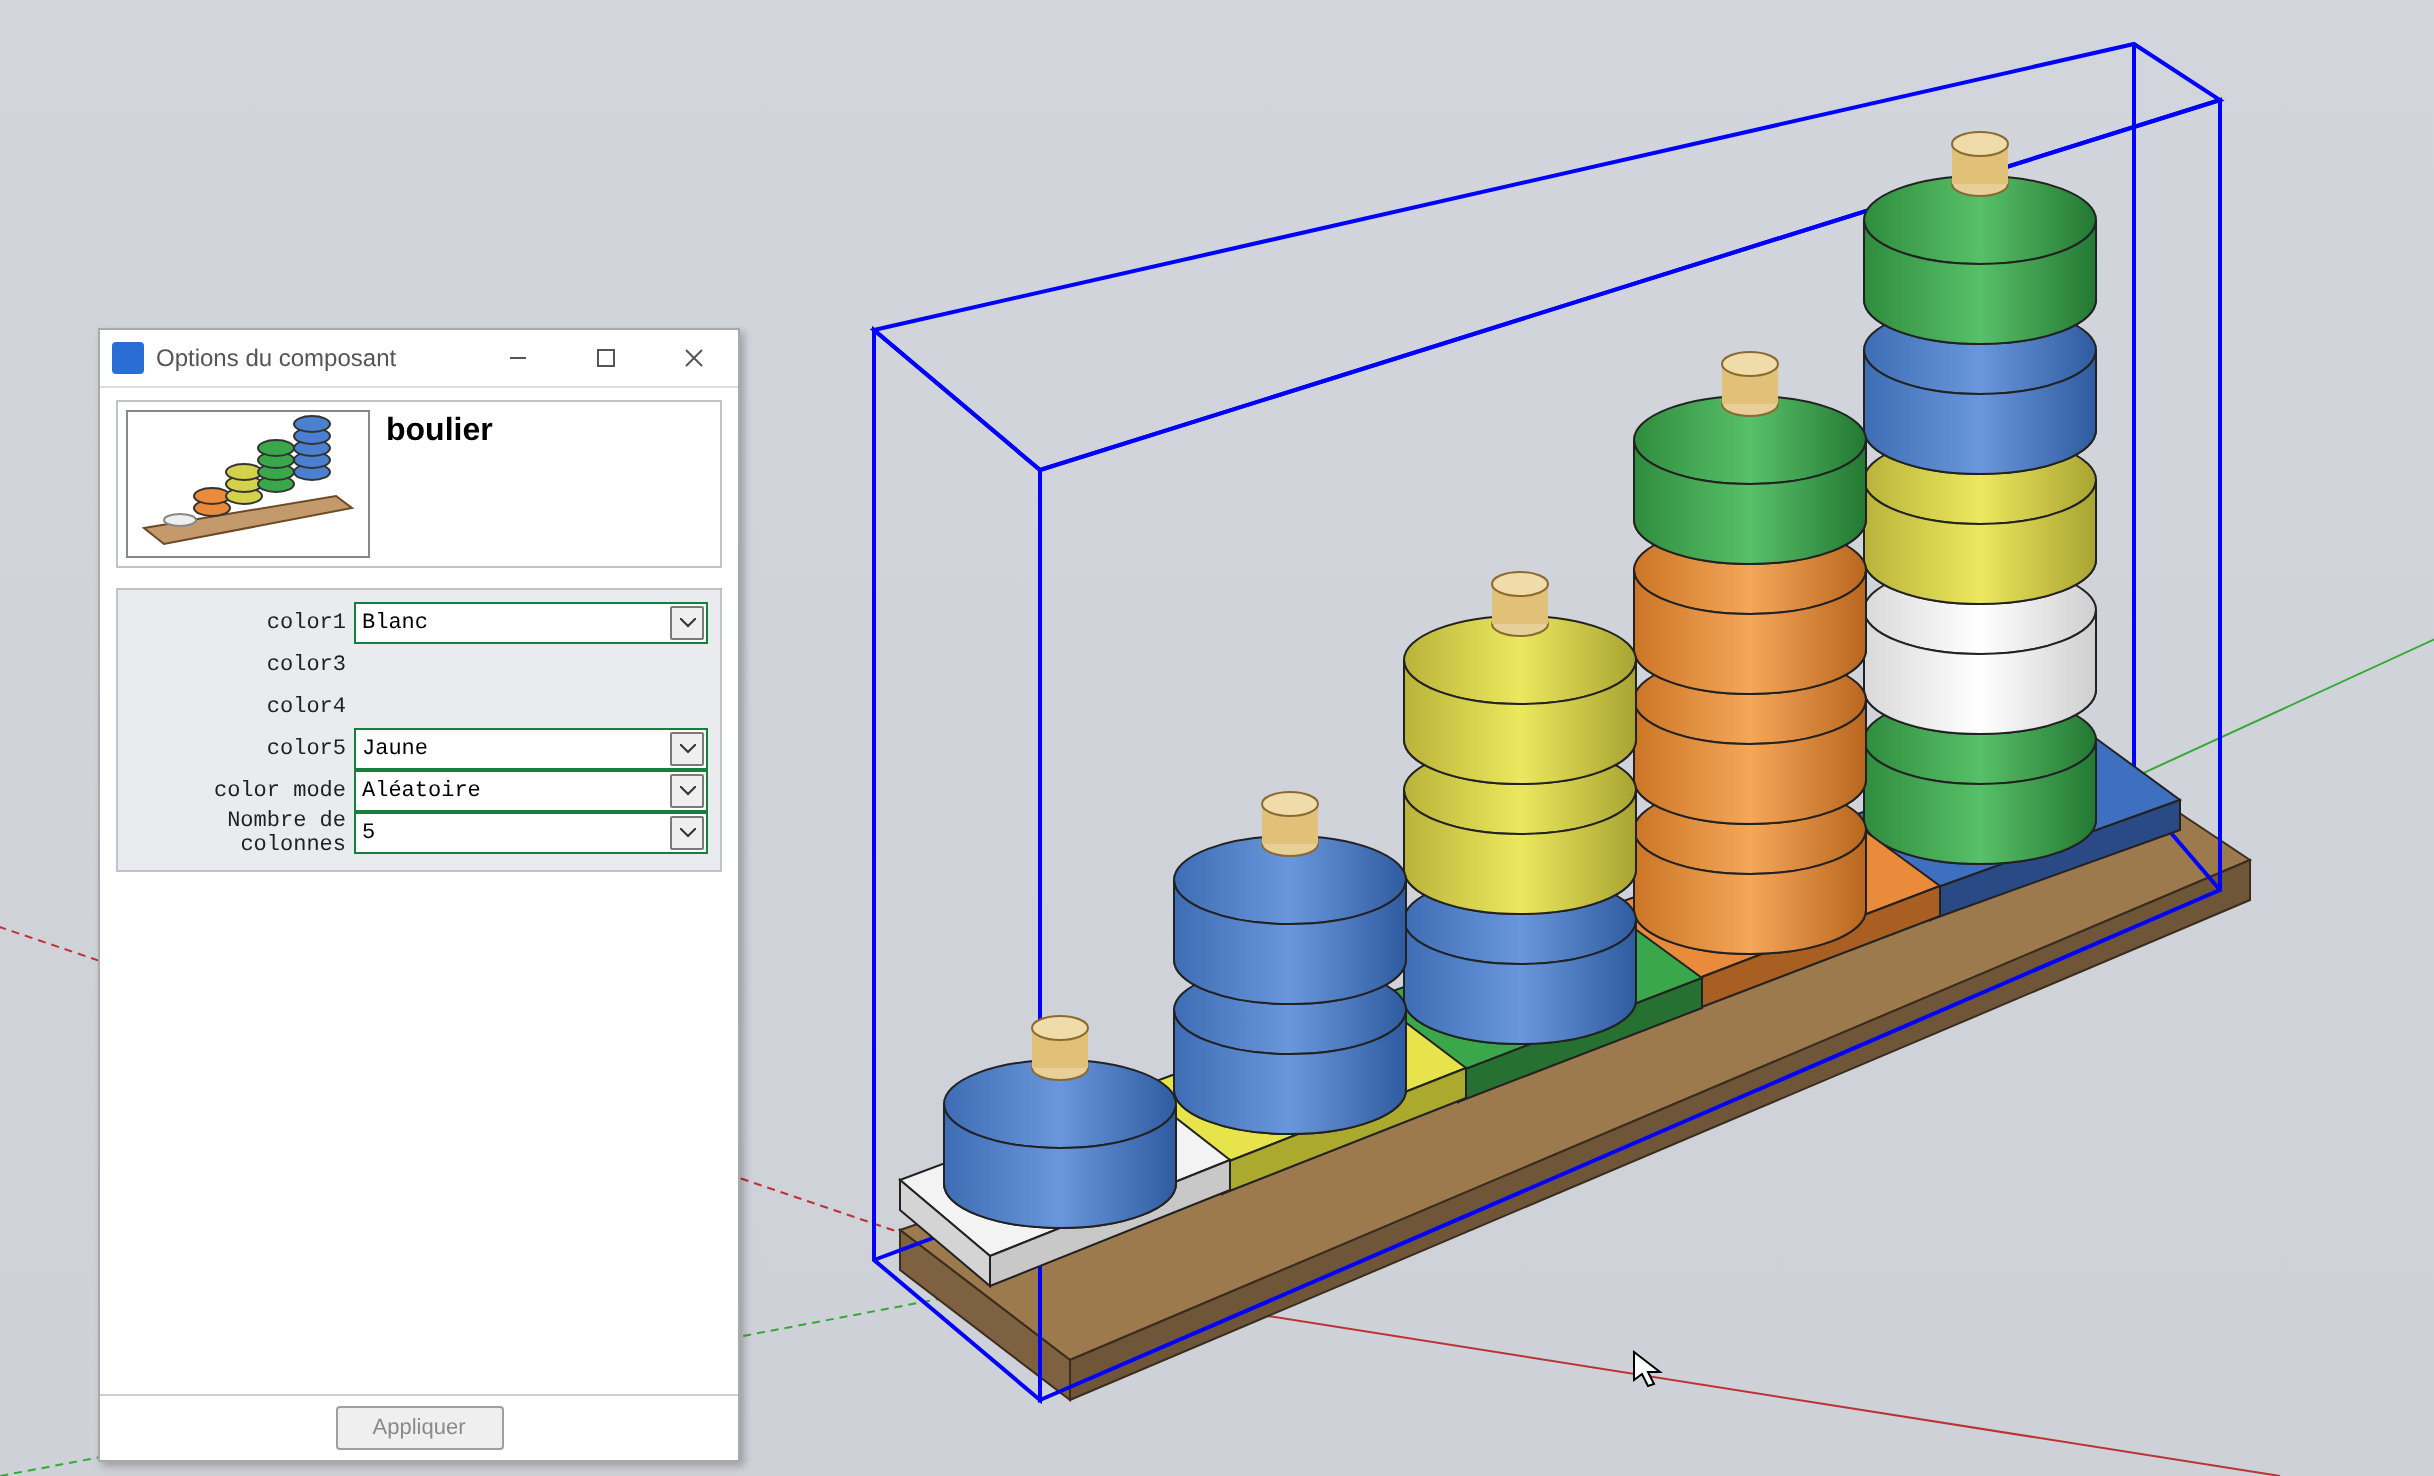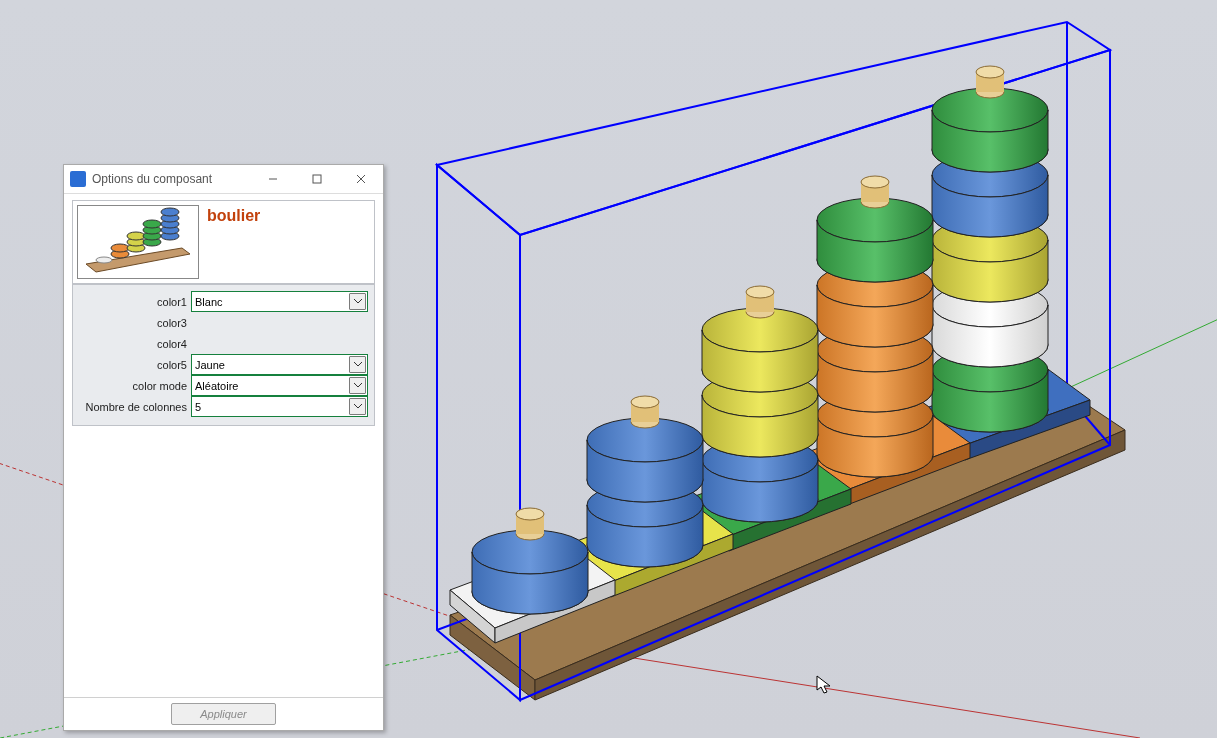--- a/index.html
+++ b/index.html
@@ -1,43 +1,43 @@
 <!DOCTYPE html>
 <html><head>
 <meta charset="utf-8">
 <style>
   html,body{margin:0;padding:0;width:1217px;height:738px;overflow:hidden;font-family:"Segoe UI",Tahoma,sans-serif;font-size:11px;background:#d2d4db;}
   .viewport{position:absolute;inset:0;background:linear-gradient(#d2d5dc,#cfd1d8);}
   .viewport svg{width:100%;height:100%;display:block;}
 
   
-  .dialog{position:absolute;left:63px;top:164px;width:319px;height:565px;background:#fff;border:1px solid #aaa;box-shadow:2px 2px 4px rgba(0,0,0,.25);}
+  .dialog{position:absolute;left:49px;top:164px;width:319px;height:565px;background:#fff;border:1px solid #aaa;box-shadow:2px 2px 4px rgba(0,0,0,.25);}
   .titlebar{height:28px;background:#fff;display:flex;align-items:center;border-bottom:1px solid #ddd;color:#555;}
   .titlebar .app-icon{width:16px;height:16px;margin:0 6px;border-radius:2px;background:#2a6dd4;display:inline-block;}
   .titlebar .title{flex:1;font-size:12px;}
   .winbtn{width:44px;height:28px;display:flex;align-items:center;justify-content:center;color:#555;}
   .winbtn svg{width:10px;height:10px;stroke:#555;stroke-width:1;}
 
   .content{padding:6px 8px 0 8px;}
   .header-box{border:1px solid #bfc2c8;background:#fff;display:flex;align-items:flex-start;gap:8px;padding:4px;}
   .thumb{width:120px;height:72px;border:1px solid #888;background:#fff;}
   .thumb svg{width:100%;height:100%;}
-  .comp-name{font-size:16px;font-weight:bold;color:#c2410c;padding-top:2px;}
-
-  .form-box{border:1px solid #bfc2c8;background:#e9ebee;padding:6px 6px 8px 6px;}
+  .comp-name{font-size:16px;font-weight:bold;color:#000000;padding-top:2px;}
+
+  .form-box{margin-top:10px;border:1px solid #bfc2c8;background:#e9ebee;padding:6px 6px 8px 6px;font-family:Liberation Mono, monospace;}
   .row{display:flex;align-items:center;height:21px;}
   .row+.row{margin-top:0px;}
   .row label{width:108px;text-align:right;padding-right:4px;color:#222;}
   .sel{flex:1;height:19px;border:1px solid #15803d;background:#fff;display:flex;align-items:center;padding:0 3px;position:relative;}
   .sel .val{flex:1;white-space:nowrap;overflow:hidden;font-size:11px;}
   .sel .arrow{width:15px;height:15px;border:1px solid #7a7a7a;border-radius:1px;display:flex;align-items:center;justify-content:center;background:#efefef;position:absolute;right:1px;top:1px;}
   .sel .arrow svg{width:8px;height:5px;}
 
   .footer{position:absolute;left:0;right:0;bottom:0;height:32px;display:flex;align-items:center;justify-content:center;border-top:1px solid #d0d0d0;}
-  .apply-btn{min-width:84px;height:22px;border:1px solid #a0a0a0;background:#efefef;color:#8a8a8a;font-style:italic;font-size:11px;border-radius:2px;padding:0 28px;cursor:default;}
+  .apply-btn{min-width:84px;height:22px;border:1px solid #a0a0a0;background:#efefef;color:#8a8a8a;font-size:11px;border-radius:2px;padding:0 8px;cursor:default;}
 
   .cursor{position:absolute;left:814px;top:674px;width:22px;height:22px;}
 </style>
 </head>
 <body>
 
 <div class="viewport">
 <svg viewBox="0 0 1217 738">
   <defs>
     <linearGradient id="beadGblue" x1="0" x2="1">

